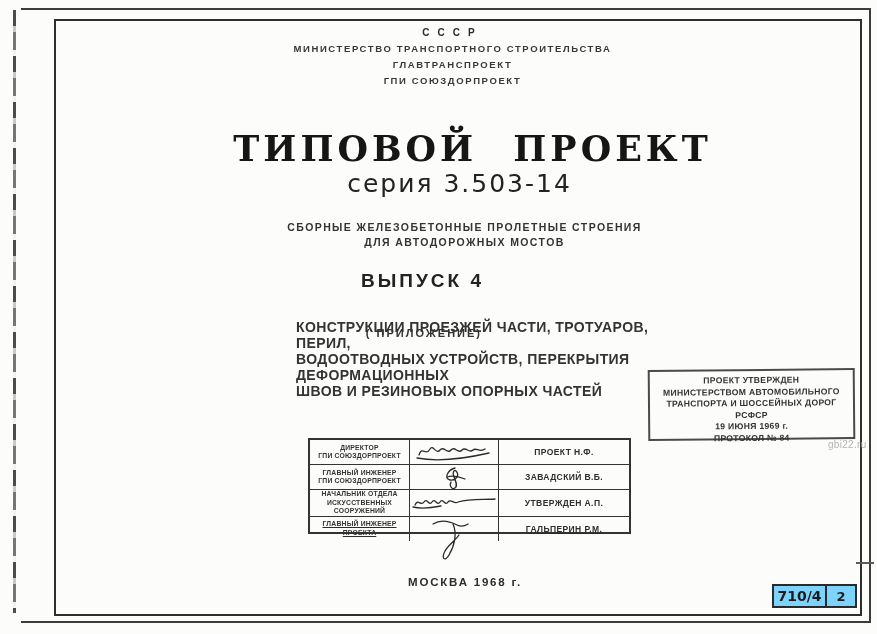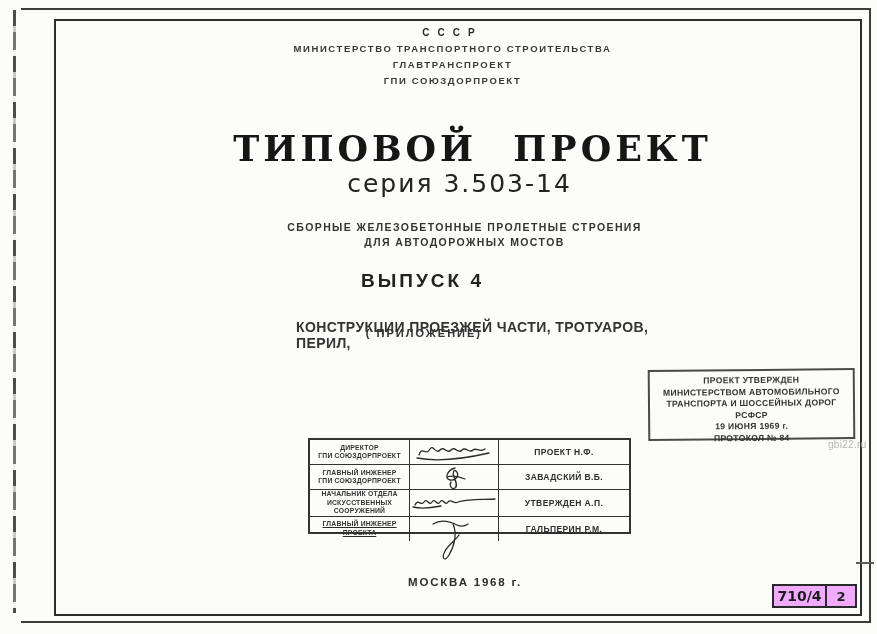--- a/index.html
+++ b/index.html
@@ -86,21 +86,21 @@
   .sig-table .name{font-size:8.5px;font-weight:bold;letter-spacing:.4px;color:#2d2d2d;}
   .sig-table svg{overflow:visible;display:block;}
   .sig-stroke{fill:none;stroke:#2a2a2a;stroke-width:1.3;stroke-linecap:round;}
 
   .city-year{
     position:absolute;top:576px;left:385px;width:160px;text-align:center;
     font-size:11.5px;font-weight:bold;letter-spacing:1.8px;color:#2d2d2d;
   }
   .stamp-box{
     position:absolute;left:772px;top:584px;width:85px;height:24px;
-    border:2px solid #2a2a2a;box-sizing:border-box;display:flex;background:#f0abfc;
+    border:2px solid #2a2a2a;box-sizing:border-box;display:flex;background:#7dd3fc;
   }
   .stamp-box .code{
     width:53px;border-right:2px solid #2a2a2a;box-sizing:border-box;
     display:flex;align-items:center;justify-content:center;
     font-family:"DejaVu Sans",sans-serif;font-size:14px;font-weight:bold;color:#1d1d1d;
   }
   .stamp-box .sheet{
     flex:1;display:flex;align-items:center;justify-content:center;
     font-family:"DejaVu Sans",sans-serif;font-size:13px;font-weight:bold;color:#1d1d1d;
   }
@@ -128,20 +128,22 @@
   <div class="subtitle">
     <div>СБОРНЫЕ ЖЕЛЕЗОБЕТОННЫЕ ПРОЛЕТНЫЕ СТРОЕНИЯ</div>
     <div>ДЛЯ АВТОДОРОЖНЫХ МОСТОВ</div>
   </div>
 
   <div class="issue-label">ВЫПУСК 4</div>
   <div class="issue-note">( ПРИЛОЖЕНИЕ)</div>
 
   <div class="description">
     <div>КОНСТРУКЦИИ ПРОЕЗЖЕЙ ЧАСТИ, ТРОТУАРОВ, ПЕРИЛ,</div>
+    <div>ВОДООТВОДНЫХ УСТРОЙСТВ, ПЕРЕКРЫТИЯ ДЕФОРМАЦИОННЫХ</div>
+    <div>ШВОВ И РЕЗИНОВЫХ ОПОРНЫХ ЧАСТЕЙ</div>
   </div>
 
   <div class="approval-box">
     <div>ПРОЕКТ УТВЕРЖДЕН</div>
     <div>МИНИСТЕРСТВОМ АВТОМОБИЛЬНОГО</div>
     <div>ТРАНСПОРТА И ШОССЕЙНЫХ ДОРОГ РСФСР</div>
     <div>19 ИЮНЯ 1969 г.</div>
     <div>ПРОТОКОЛ № 84</div>
   </div>
 

